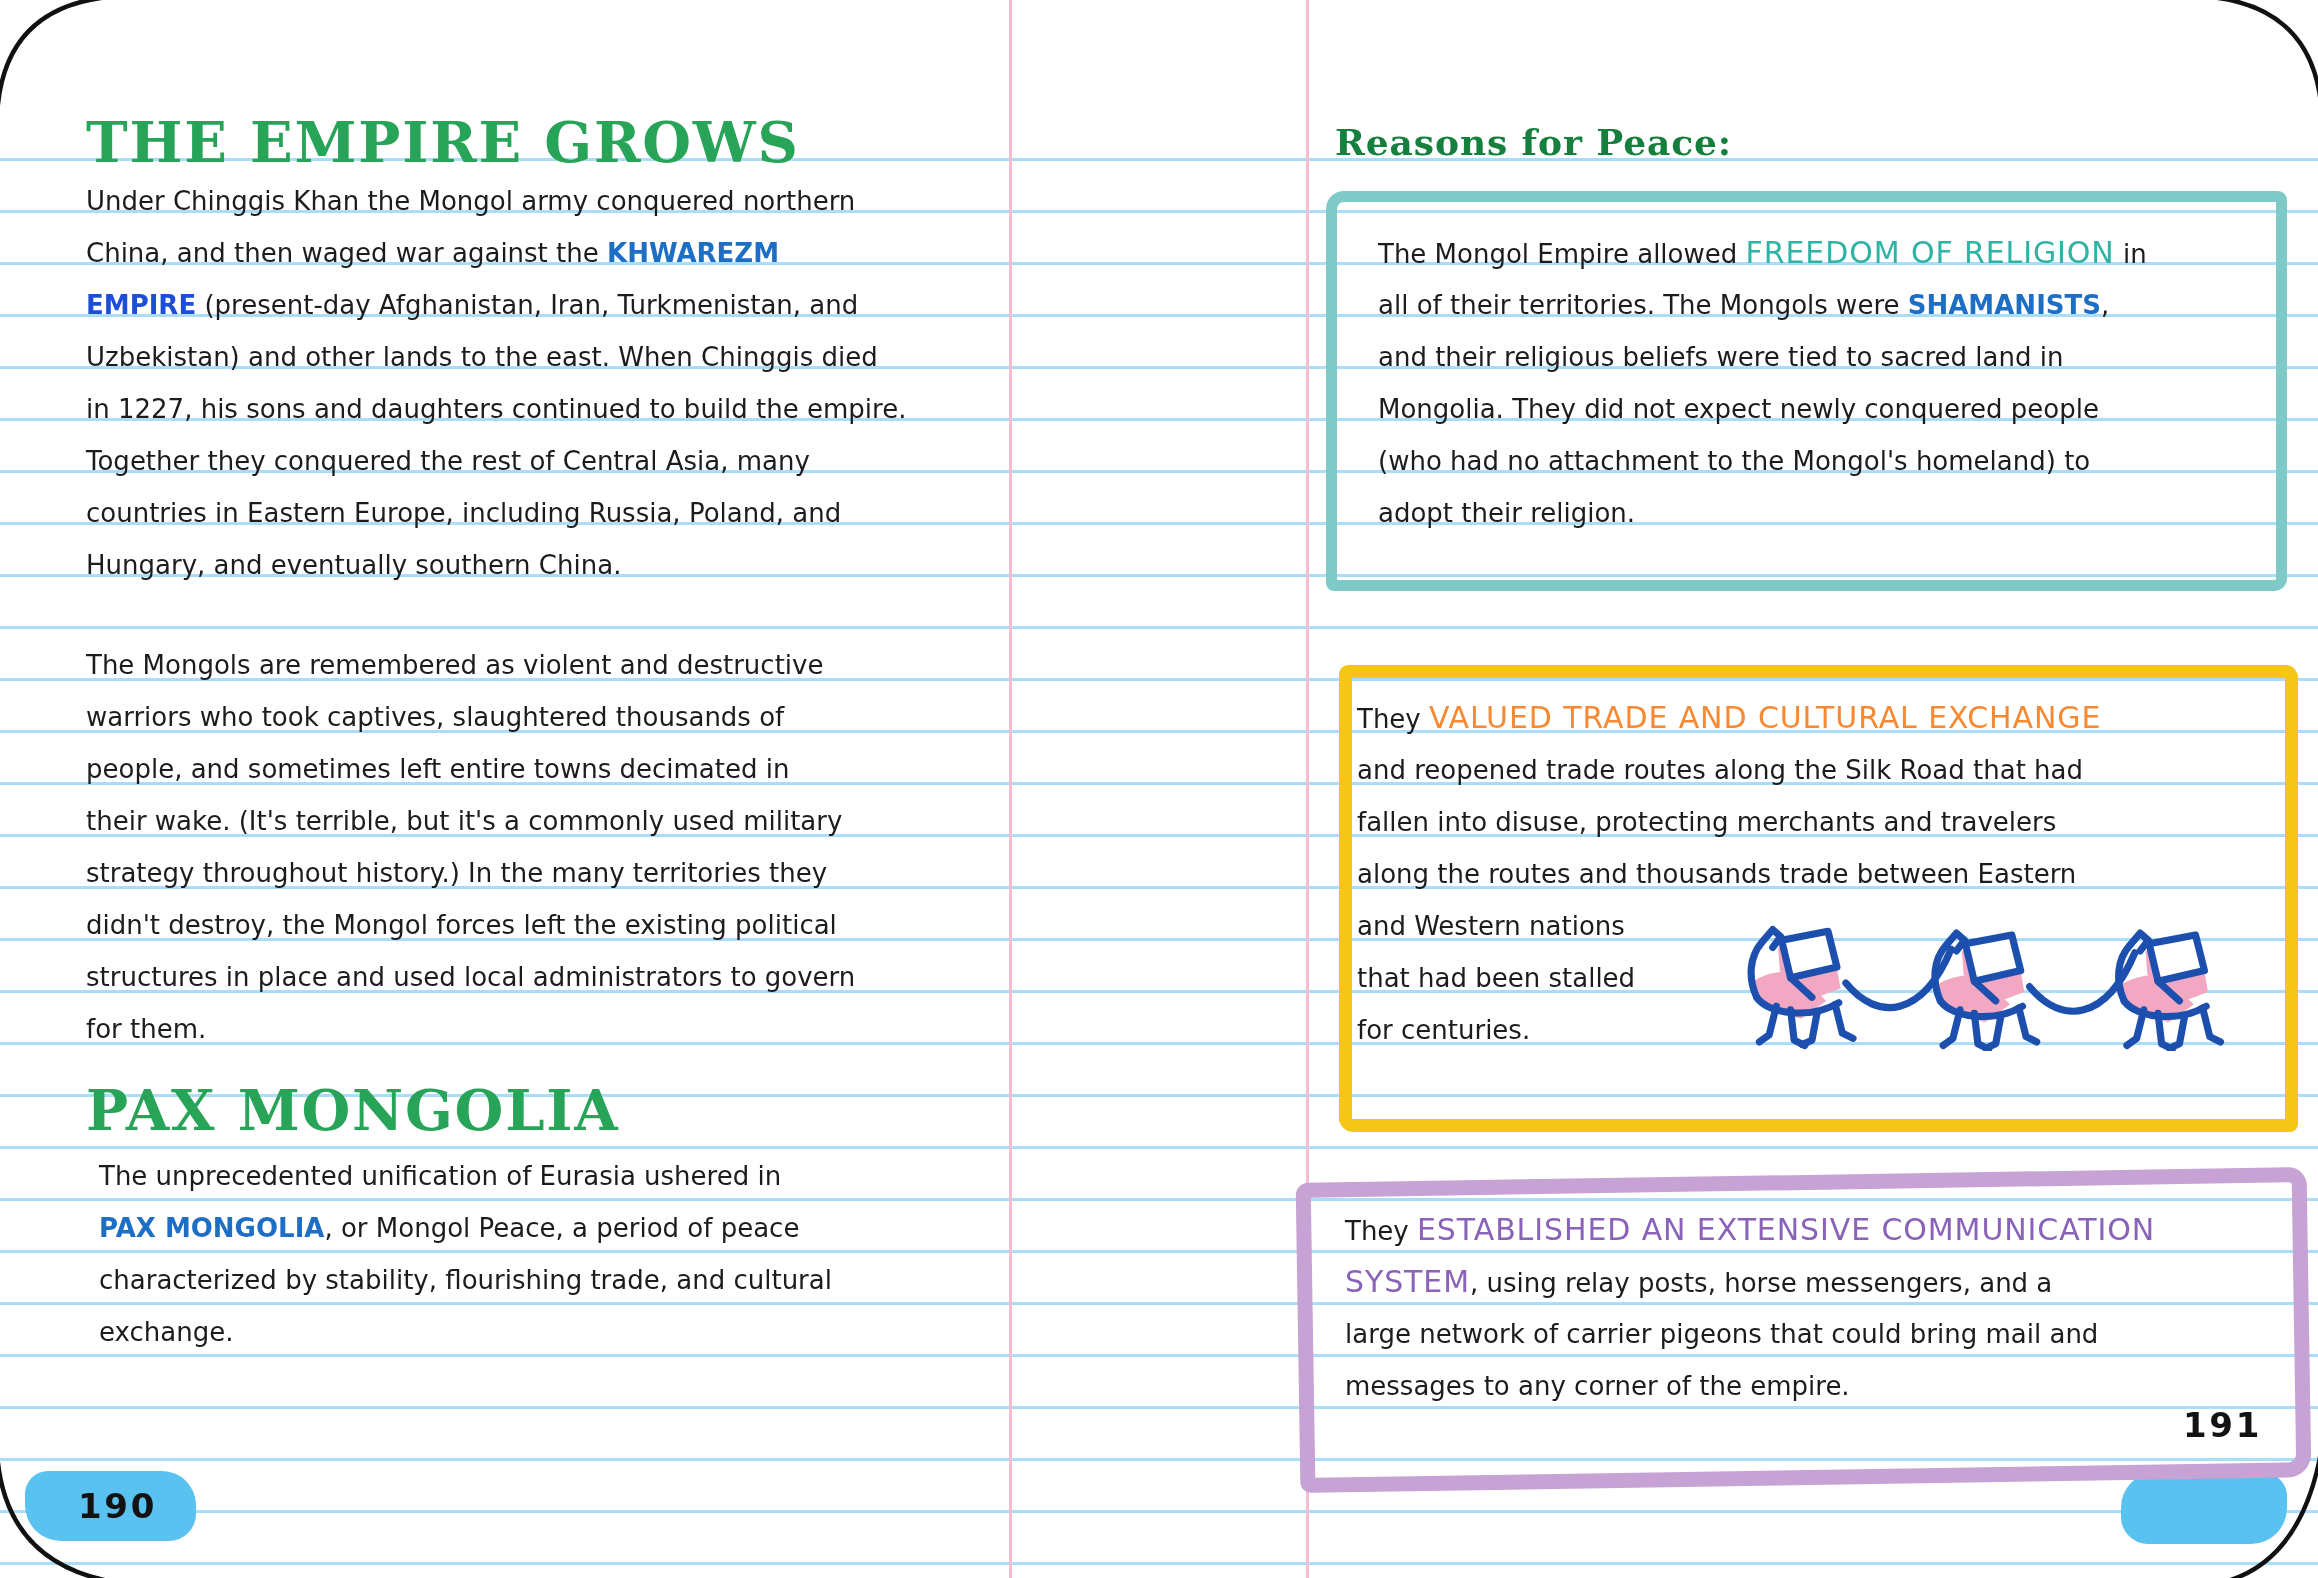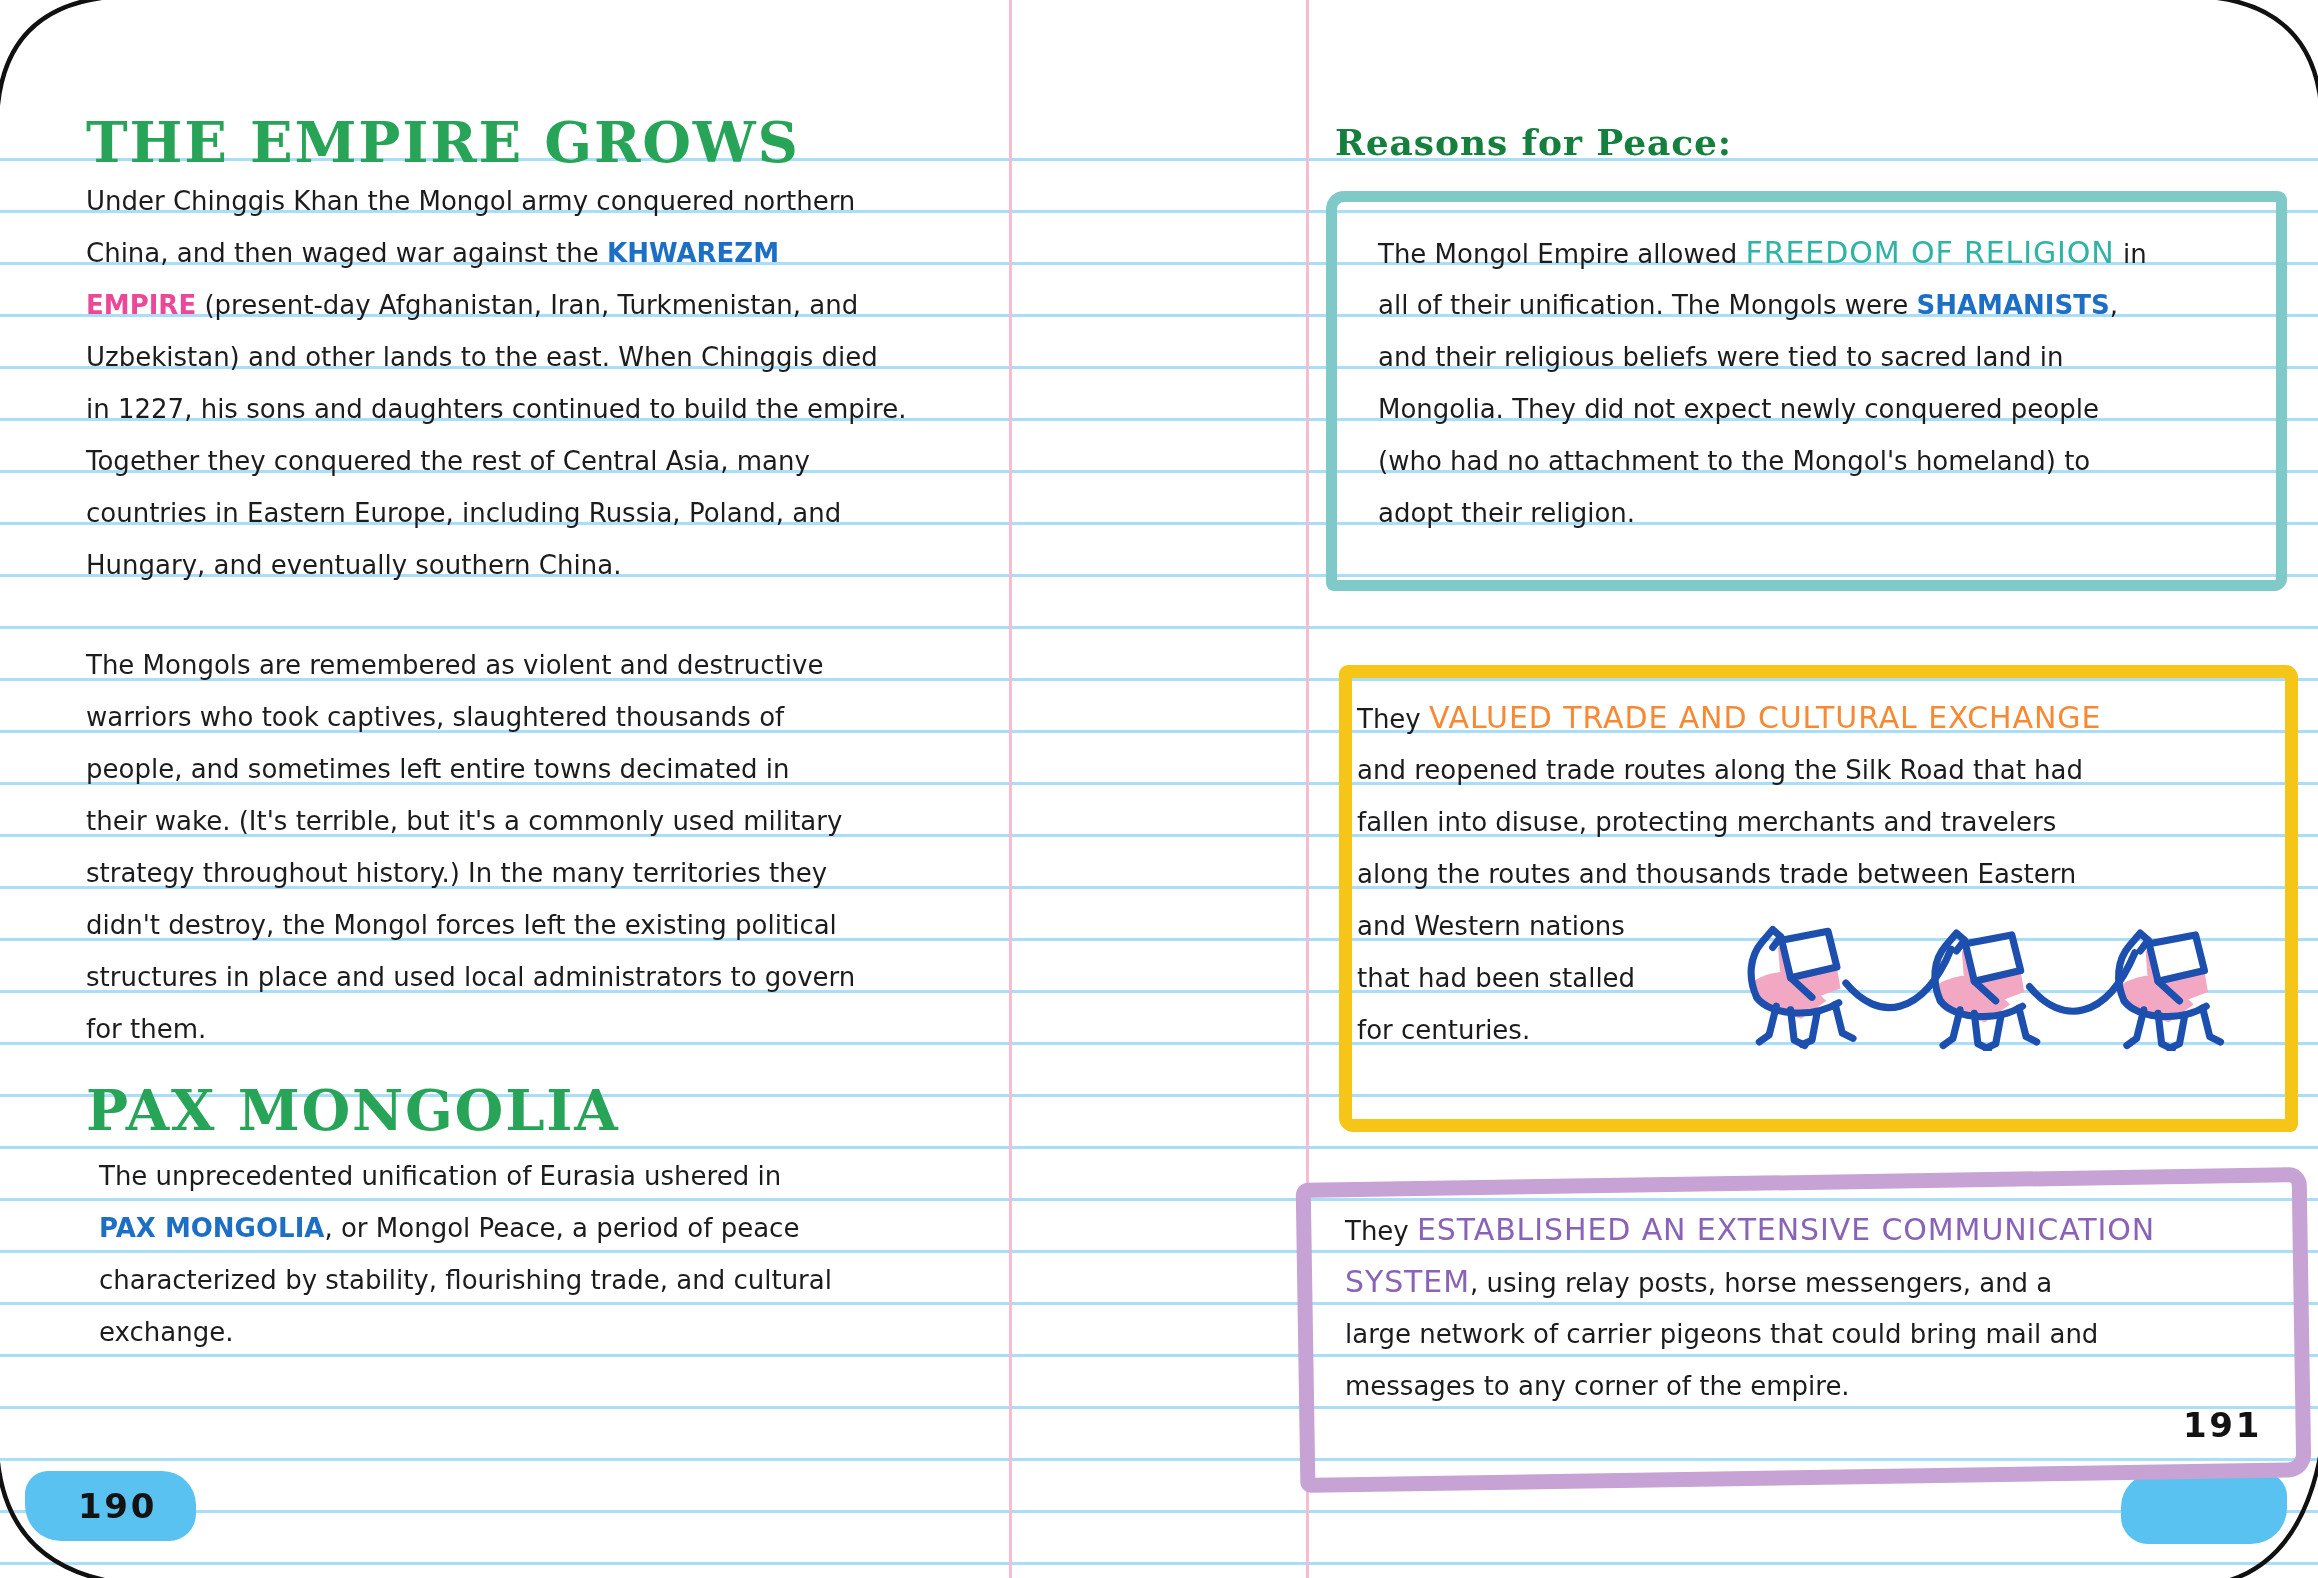--- a/index.html
+++ b/index.html
@@ -66,21 +66,21 @@
 
 <div class="rules"></div>
 <div class="vmargin vm-left"></div>
 <div class="vmargin vm-right"></div>
 
 <div class="h-green" style="left:86px;top:109px;">THE EMPIRE GROWS</div>
 
 <div class="tb" style="left:86px;top:175px;width:901px;">
     <div class="tl"><span>Under Chinggis Khan the Mongol army conquered northern</span></div>
     <div class="tl"><span>China, and then waged war against the </span><span class="kw" style="color: rgb(29, 110, 197);">KHWAREZM</span></div>
-    <div class="tl"><span class="kw" style="color: #ec4899; margin-top: 34px;">EMPIRE</span><span> (present-day Afghanistan, Iran, Turkmenistan, and</span></div>
+    <div class="tl"><span class="kw" style="color: #1d4ed8; margin-top: 34px;">EMPIRE</span><span> (present-day Afghanistan, Iran, Turkmenistan, and</span></div>
     <div class="tl"><span>Uzbekistan) and other lands to the east. When Chinggis died</span></div>
     <div class="tl"><span>in 1227, his sons and daughters continued to build the empire.</span></div>
     <div class="tl"><span>Together they conquered the rest of Central Asia, many</span></div>
     <div class="tl"><span>countries in Eastern Europe, including Russia, Poland, and</span></div>
     <div class="tl"><span>Hungary, and eventually southern China.</span></div>
   </div>
 
 <div class="tb" style="left:86px;top:639px;width:901px;">
     <div class="tl"><span>The Mongols are remembered as violent and destructive</span></div>
     <div class="tl"><span>warriors who took captives, slaughtered thousands of</span></div>
@@ -102,21 +102,21 @@
   </div>
 
 <div class="pg-hl pg-hl-left"></div>
 <div class="pg-num pg-num-left">190</div>
 
 <div class="h-red" style="left:1335px;top:121px;">Reasons for Peace:</div>
 
 <div class="box box-teal"></div>
 <div class="tb" style="left:1378px;top:227px;width:856px;">
     <div class="tl"><span>The Mongol Empire allowed </span><span class="kw kw-heavy" style="color: rgb(47, 179, 164);">FREEDOM OF RELIGION</span><span> in</span></div>
-    <div class="tl"><span>all of their unification. The Mongols were </span><span class="kw" style="color: rgb(29, 110, 197);">SHAMANISTS</span><span>,</span></div>
+    <div class="tl"><span>all of their territories. The Mongols were </span><span class="kw" style="color: rgb(29, 110, 197);">SHAMANISTS</span><span>,</span></div>
     <div class="tl"><span>and their religious beliefs were tied to sacred land in</span></div>
     <div class="tl"><span>Mongolia. They did not expect newly conquered people</span></div>
     <div class="tl"><span>(who had no attachment to the Mongol's homeland) to</span></div>
     <div class="tl"><span>adopt their religion.</span></div>
   </div>
 
 <div class="box box-yellow"></div>
 <div class="tb" style="left:1357px;top:692px;width:892px;">
     <div class="tl"><span>They </span><span class="kw kw-heavy" style="color: rgb(246, 138, 52);">VALUED TRADE AND CULTURAL EXCHANGE</span></div>
     <div class="tl"><span>and reopened trade routes along the Silk Road that had</span></div>

